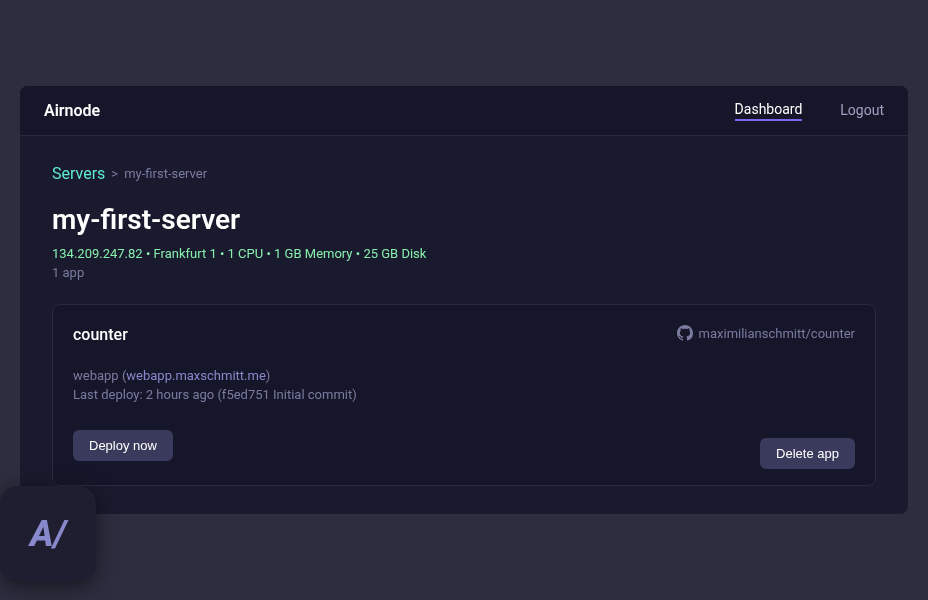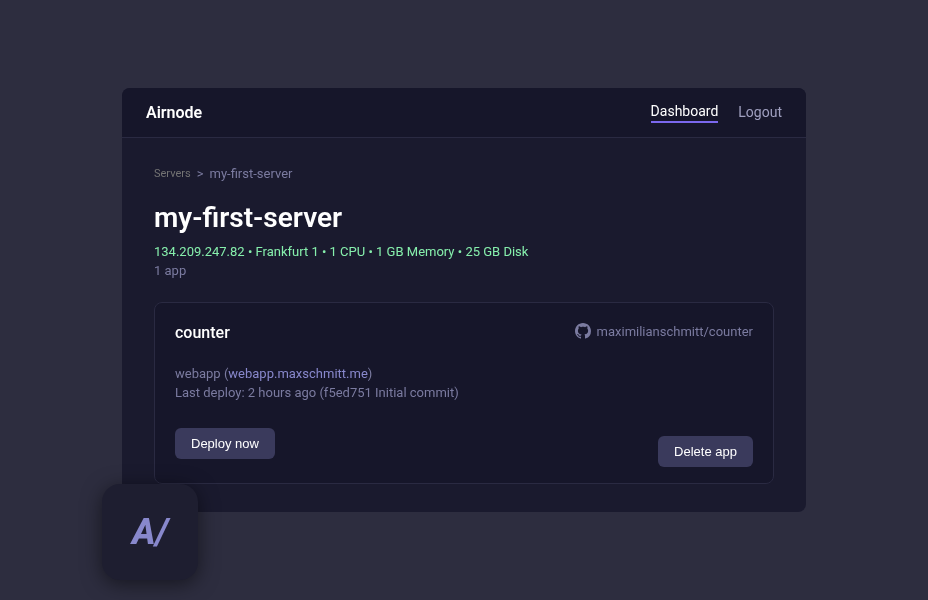--- a/index.html
+++ b/index.html
@@ -13,21 +13,21 @@
       height: 600px;
       background-color: #2d2d3f;
       font-family: -apple-system, BlinkMacSystemFont, 'Segoe UI', Roboto, sans-serif;
       display: flex;
       align-items: center;
       justify-content: center;
       overflow: hidden;
     }
 
     .main-window {
-      width: 684px;
+      width: 888px;
       background-color: #1a1a2e;
       border-radius: 8px;
       overflow: hidden;
       position: relative;
     }
 
     .nav-bar {
       background-color: #16162a;
       padding: 0 24px;
       height: 50px;
@@ -38,21 +38,21 @@
     }
 
     .nav-logo {
       color: #ffffff;
       font-size: 16px;
       font-weight: 600;
     }
 
     .nav-links {
       display: flex;
-      gap: 20px;
+      gap: 38px;
       align-items: center;
     }
 
     .nav-link {
       color: #a0a0c0;
       font-size: 14px;
       cursor: pointer;
       text-decoration: none;
       padding-bottom: 2px;
     }
@@ -67,22 +67,22 @@
     }
 
     .breadcrumb {
       display: flex;
       align-items: center;
       gap: 6px;
       margin-bottom: 20px;
     }
 
     .breadcrumb-link {
-      color: #737373;
-      font-size: 11px;
+      color: #5eead4;
+      font-size: 16px;
       cursor: pointer;
     }
 
     .breadcrumb-separator {
       color: #7b7ba0;
       font-size: 13px;
     }
 
     .breadcrumb-current {
       color: #7b7ba0;

